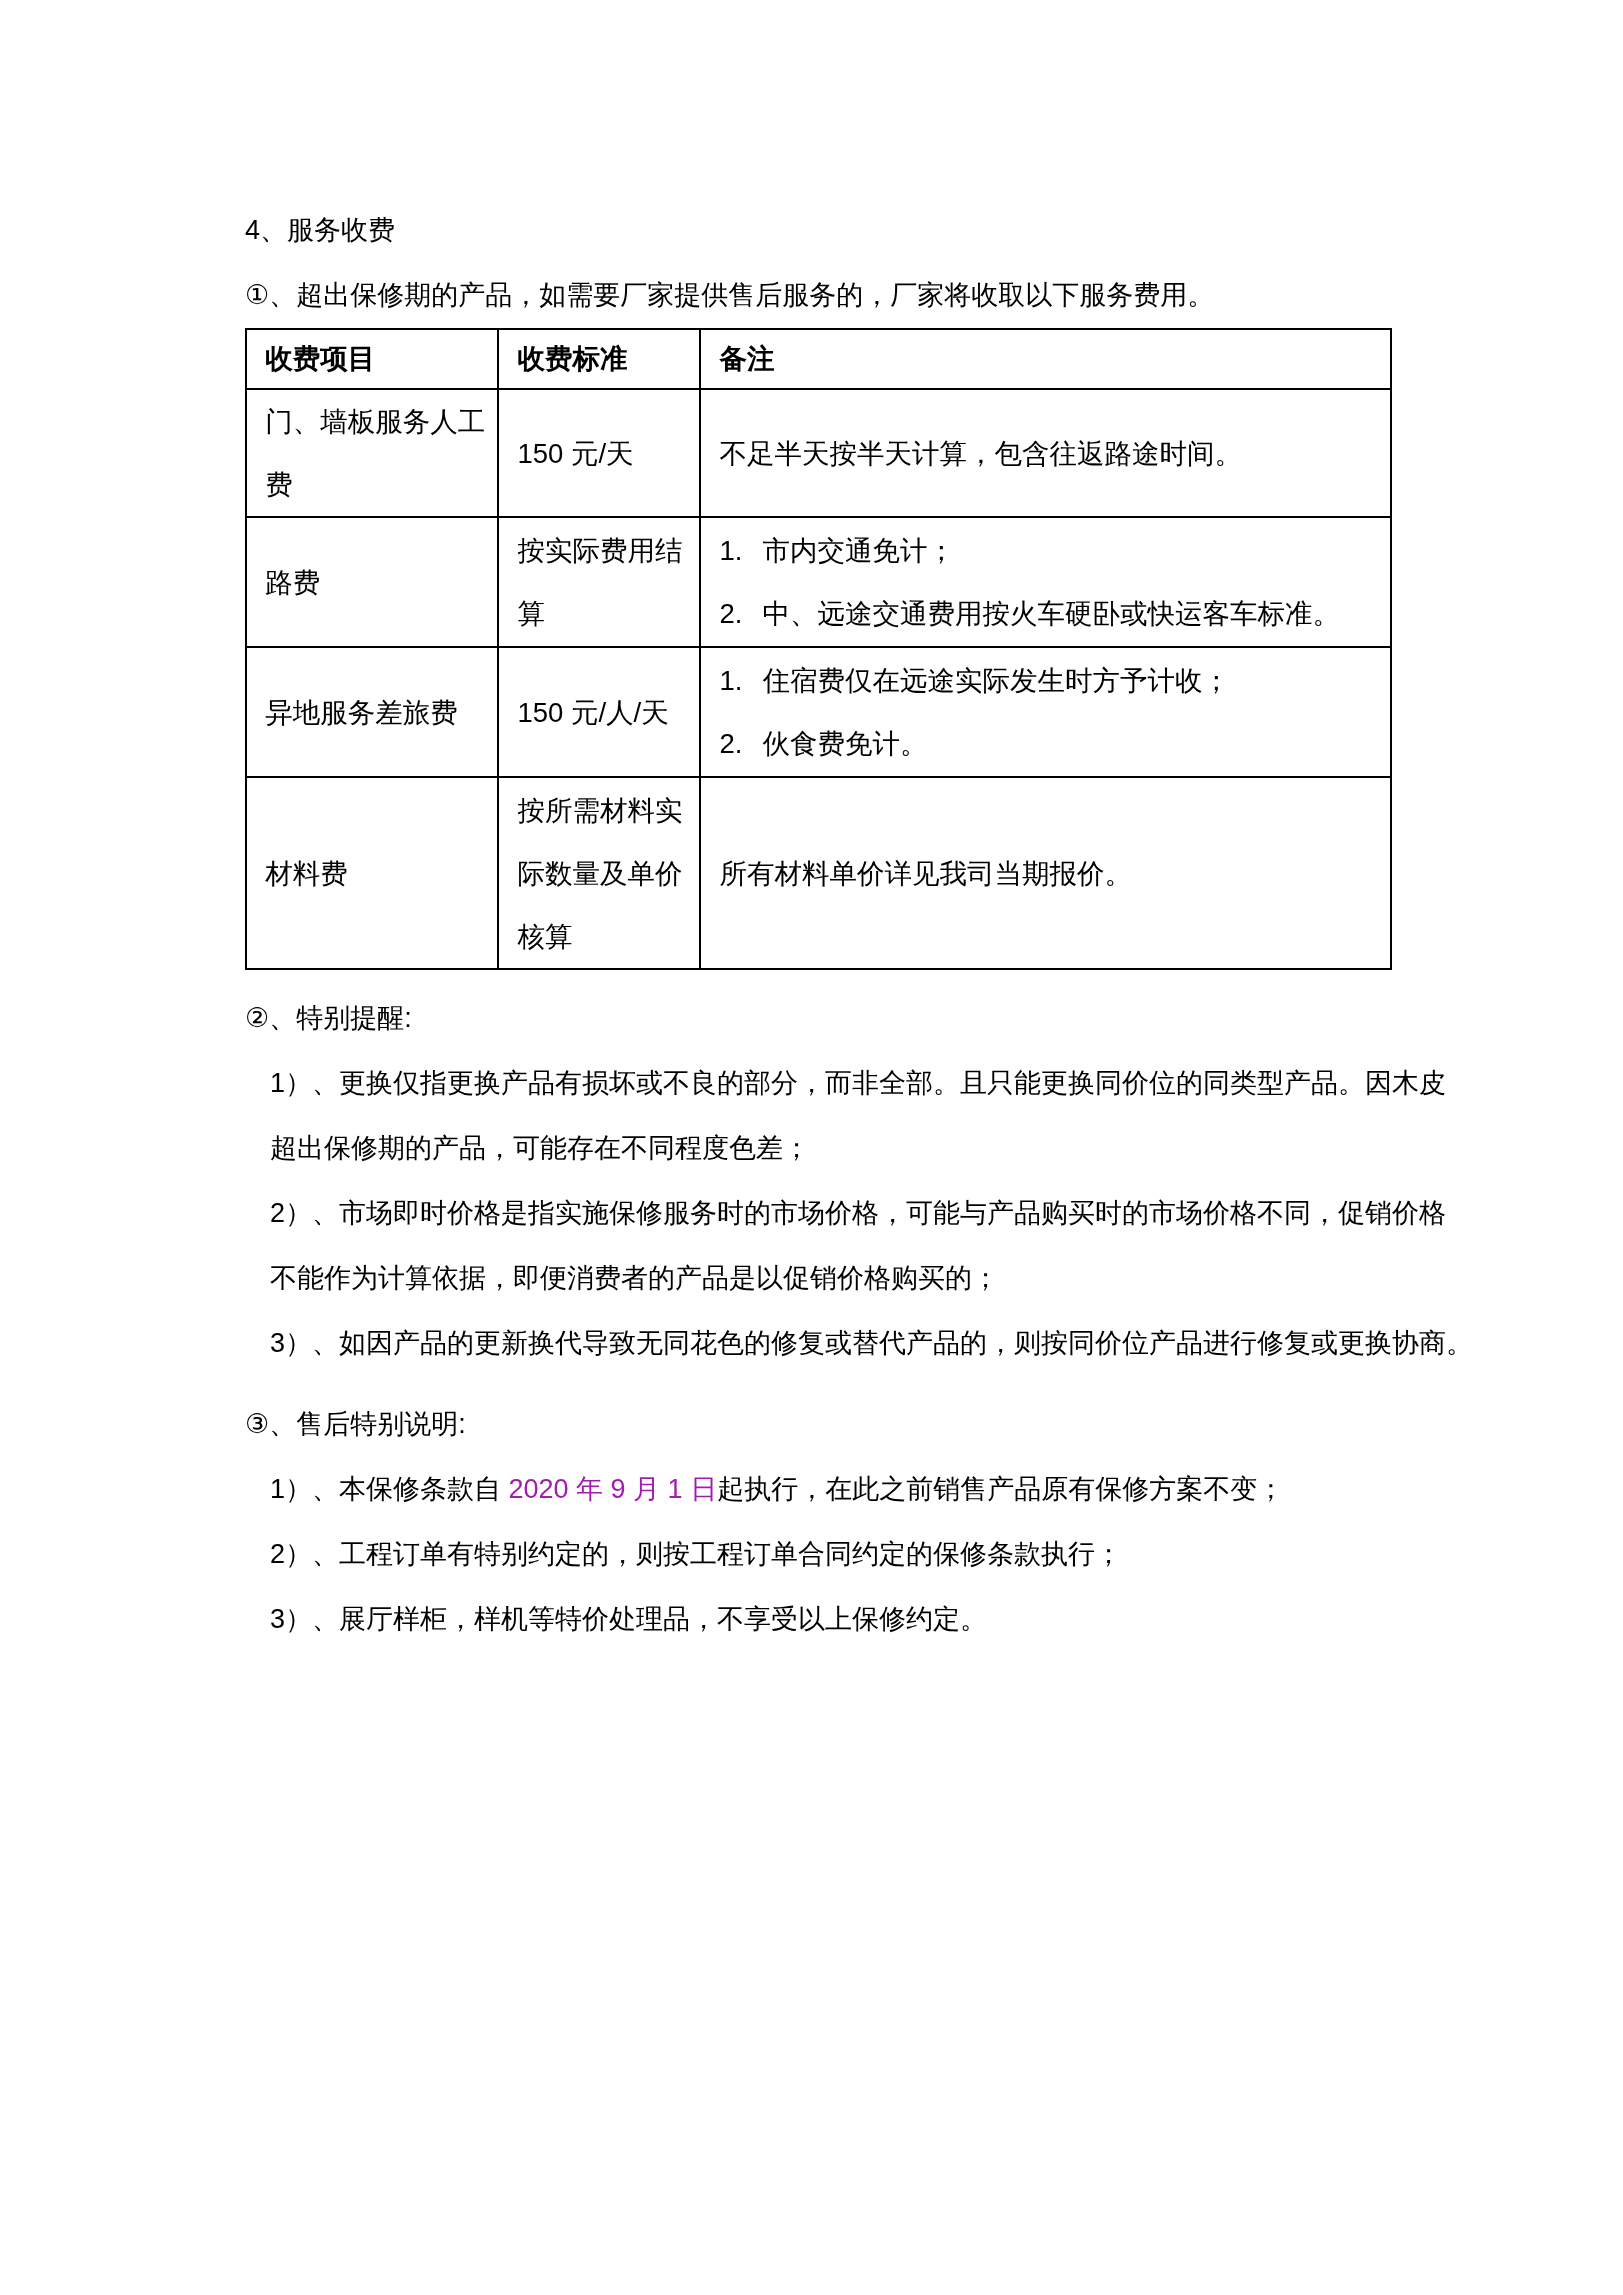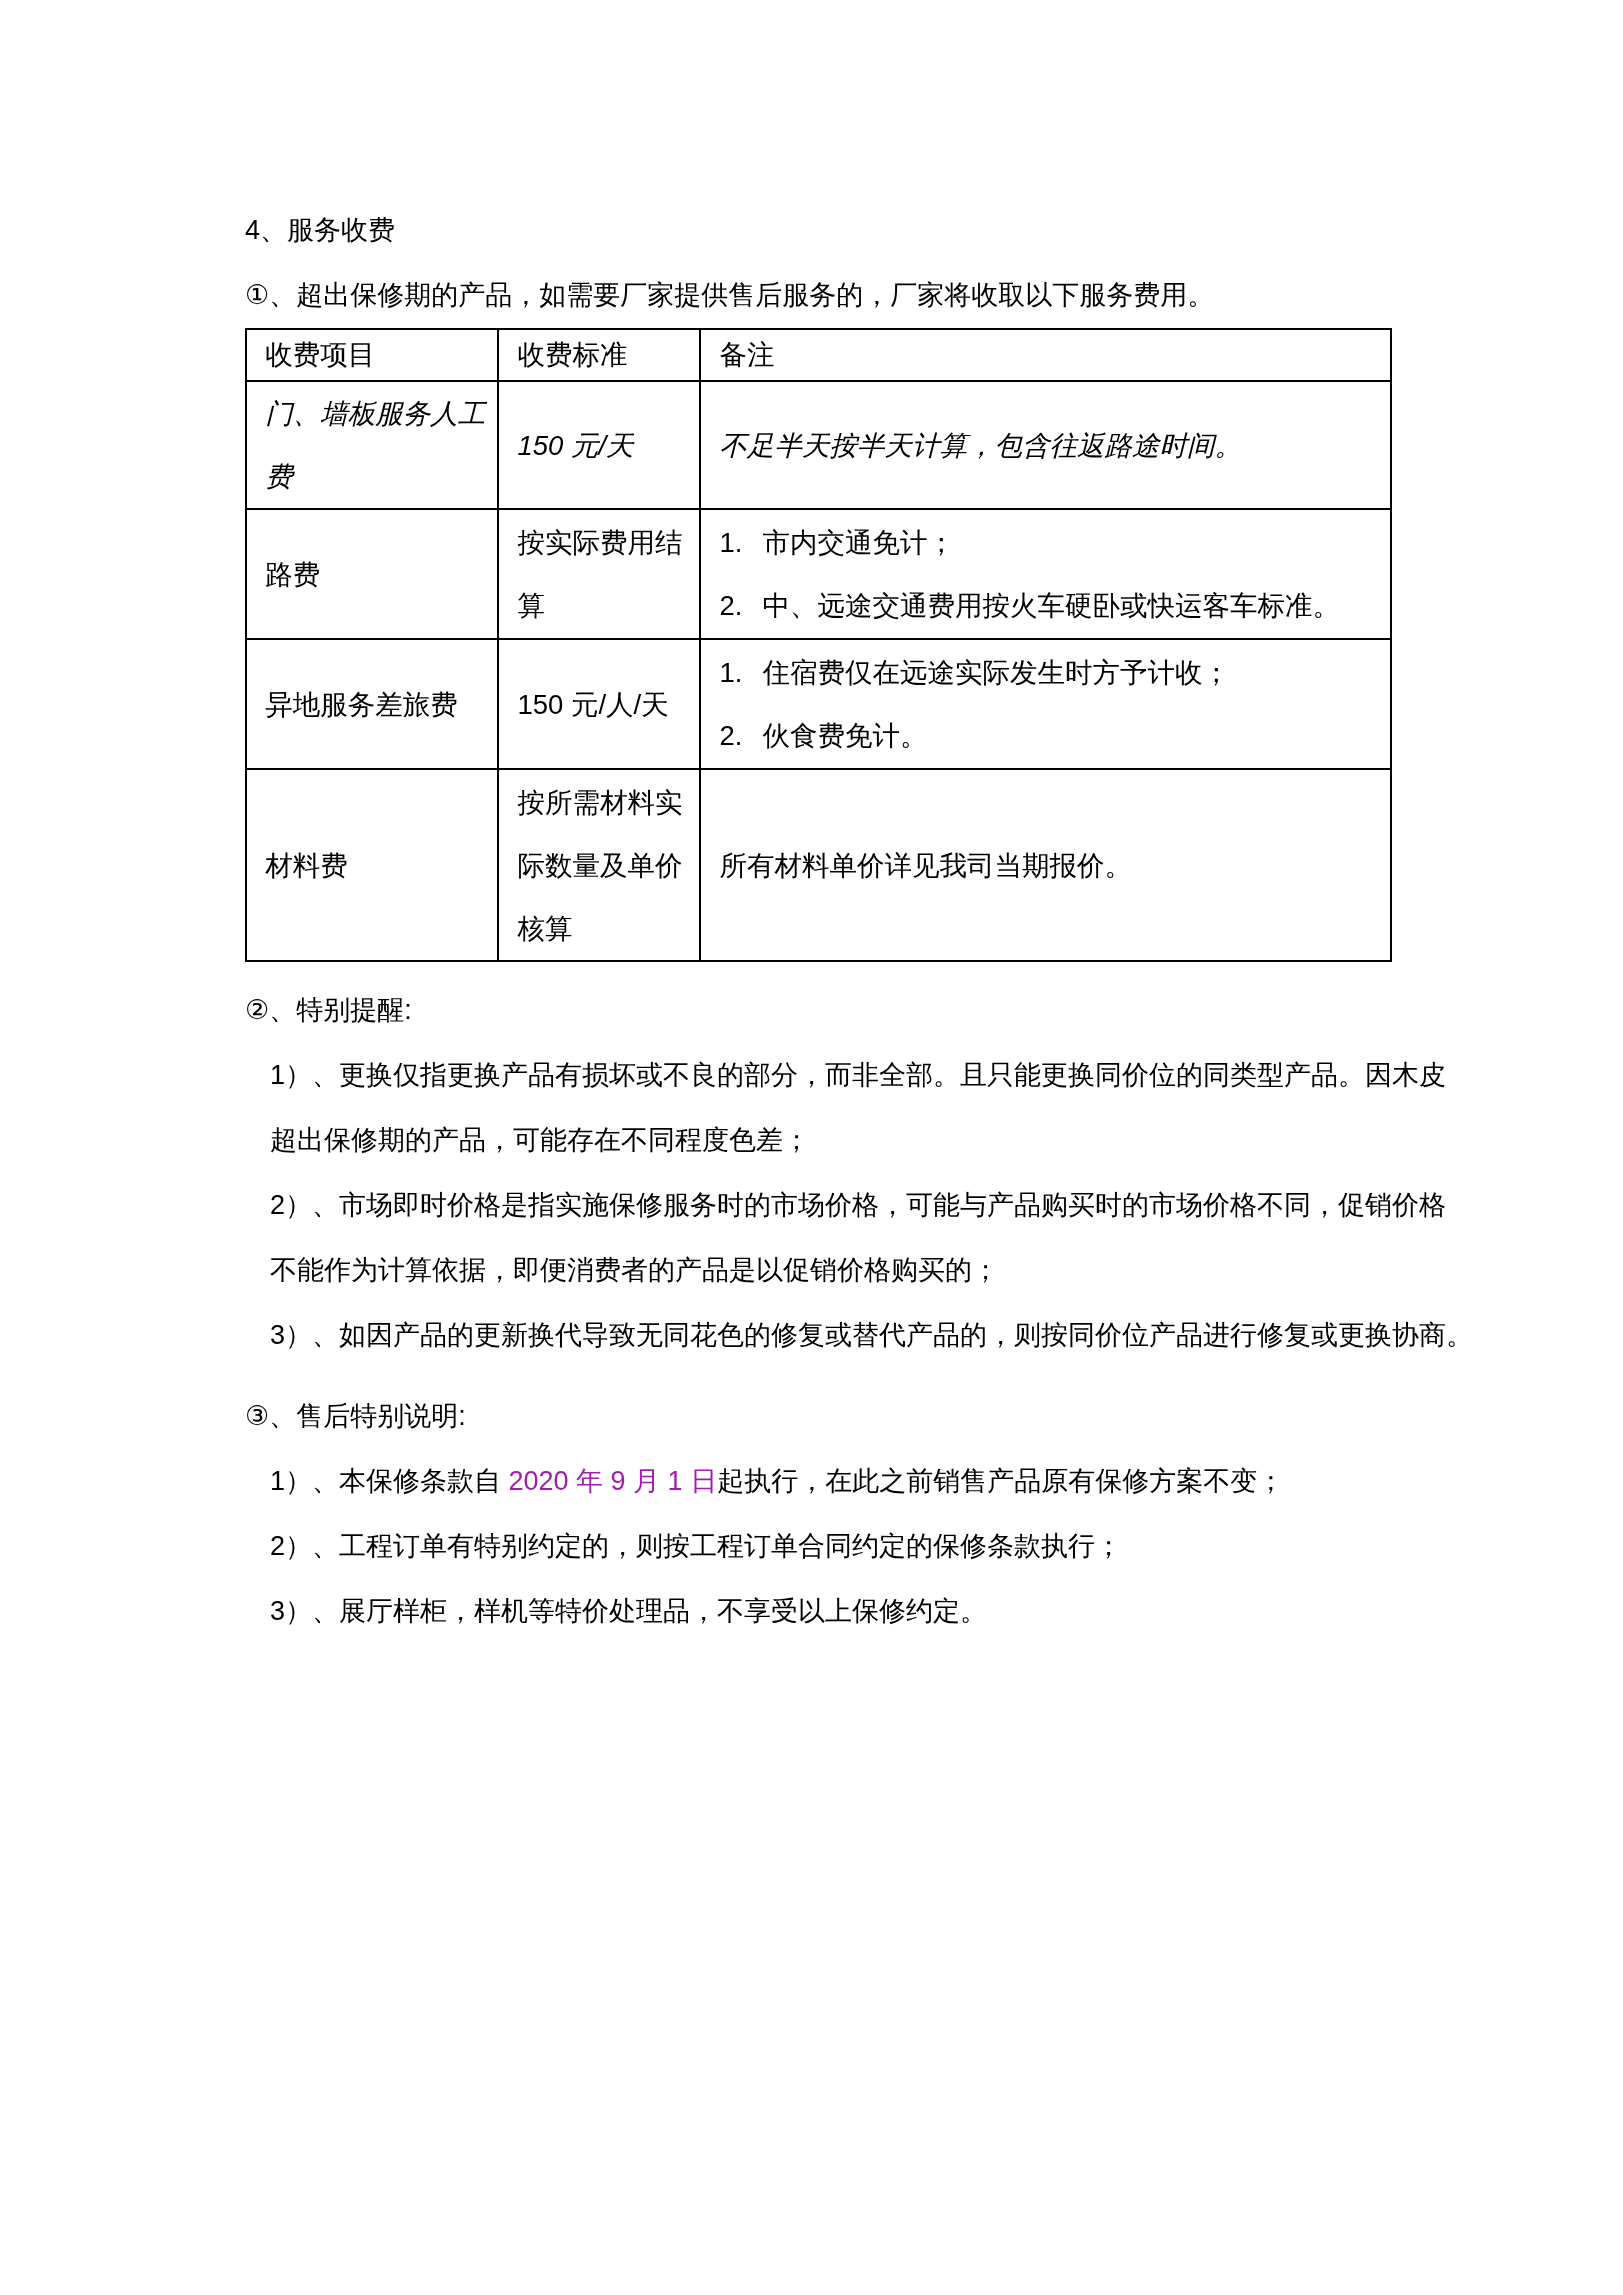--- a/index.html
+++ b/index.html
@@ -29,22 +29,22 @@
   }
   table.fee td {
     font-size: 27.5px;
     vertical-align: middle;
     padding: 0 11.8px 0 18.3px;
     overflow: hidden;
   }
   col.c1 { width: 247px; }
   col.c2 { width: 202px; }
   col.c3 { width: 691px; }
-  tr.h-header { height: 52px; }
-  tr.h-r1 { height: 102px; font-style: italic; }
+  tr.h-header { height: 60px; font-weight: bold; }
+  tr.h-r1 { height: 102px; }
   tr.h-r2 { height: 130px; }
   tr.h-r3 { height: 130px; }
   tr.h-r4 { height: 192px; }
 
   .cell-line { line-height: 63px; white-space: nowrap; }
   .remark-line { line-height: 63px; white-space: nowrap; }
   .num { display: inline-block; width: 43px; }
 
   .section { margin-top: 16px; }
 </style>

